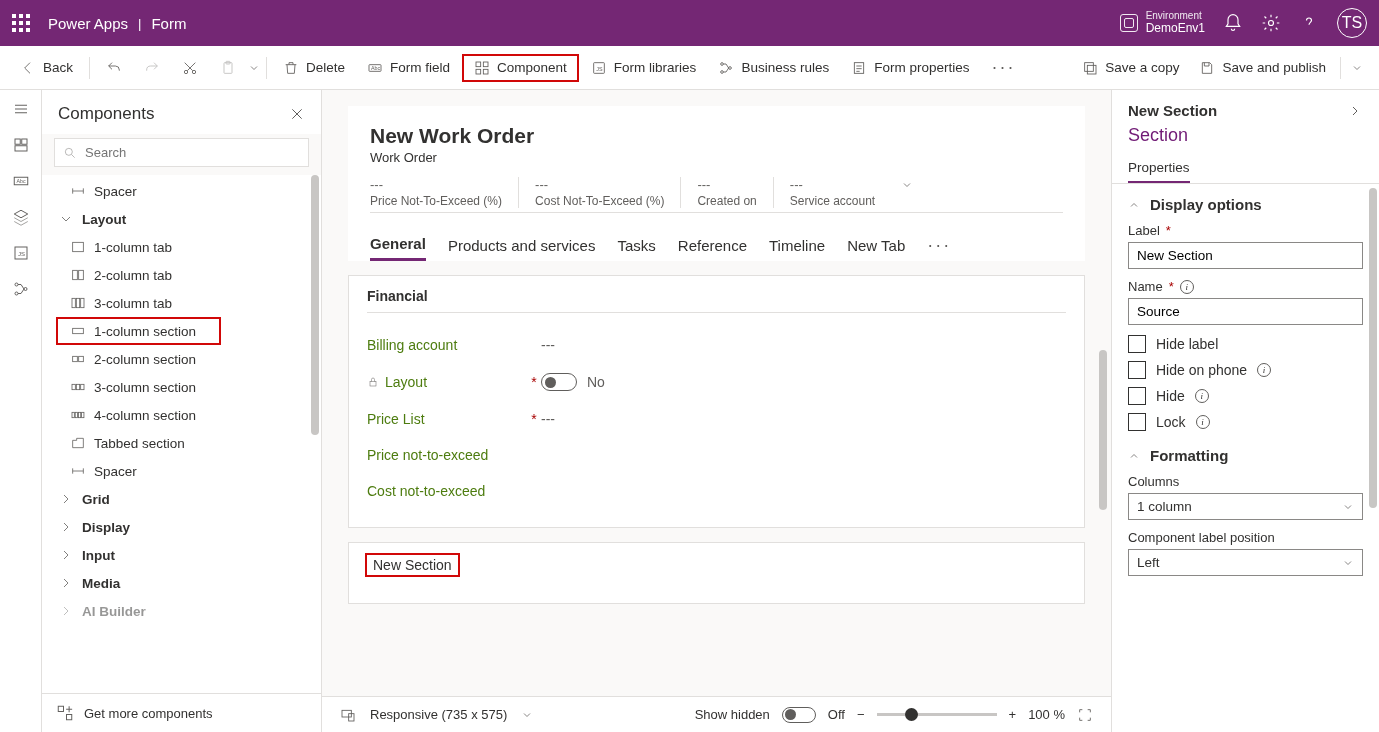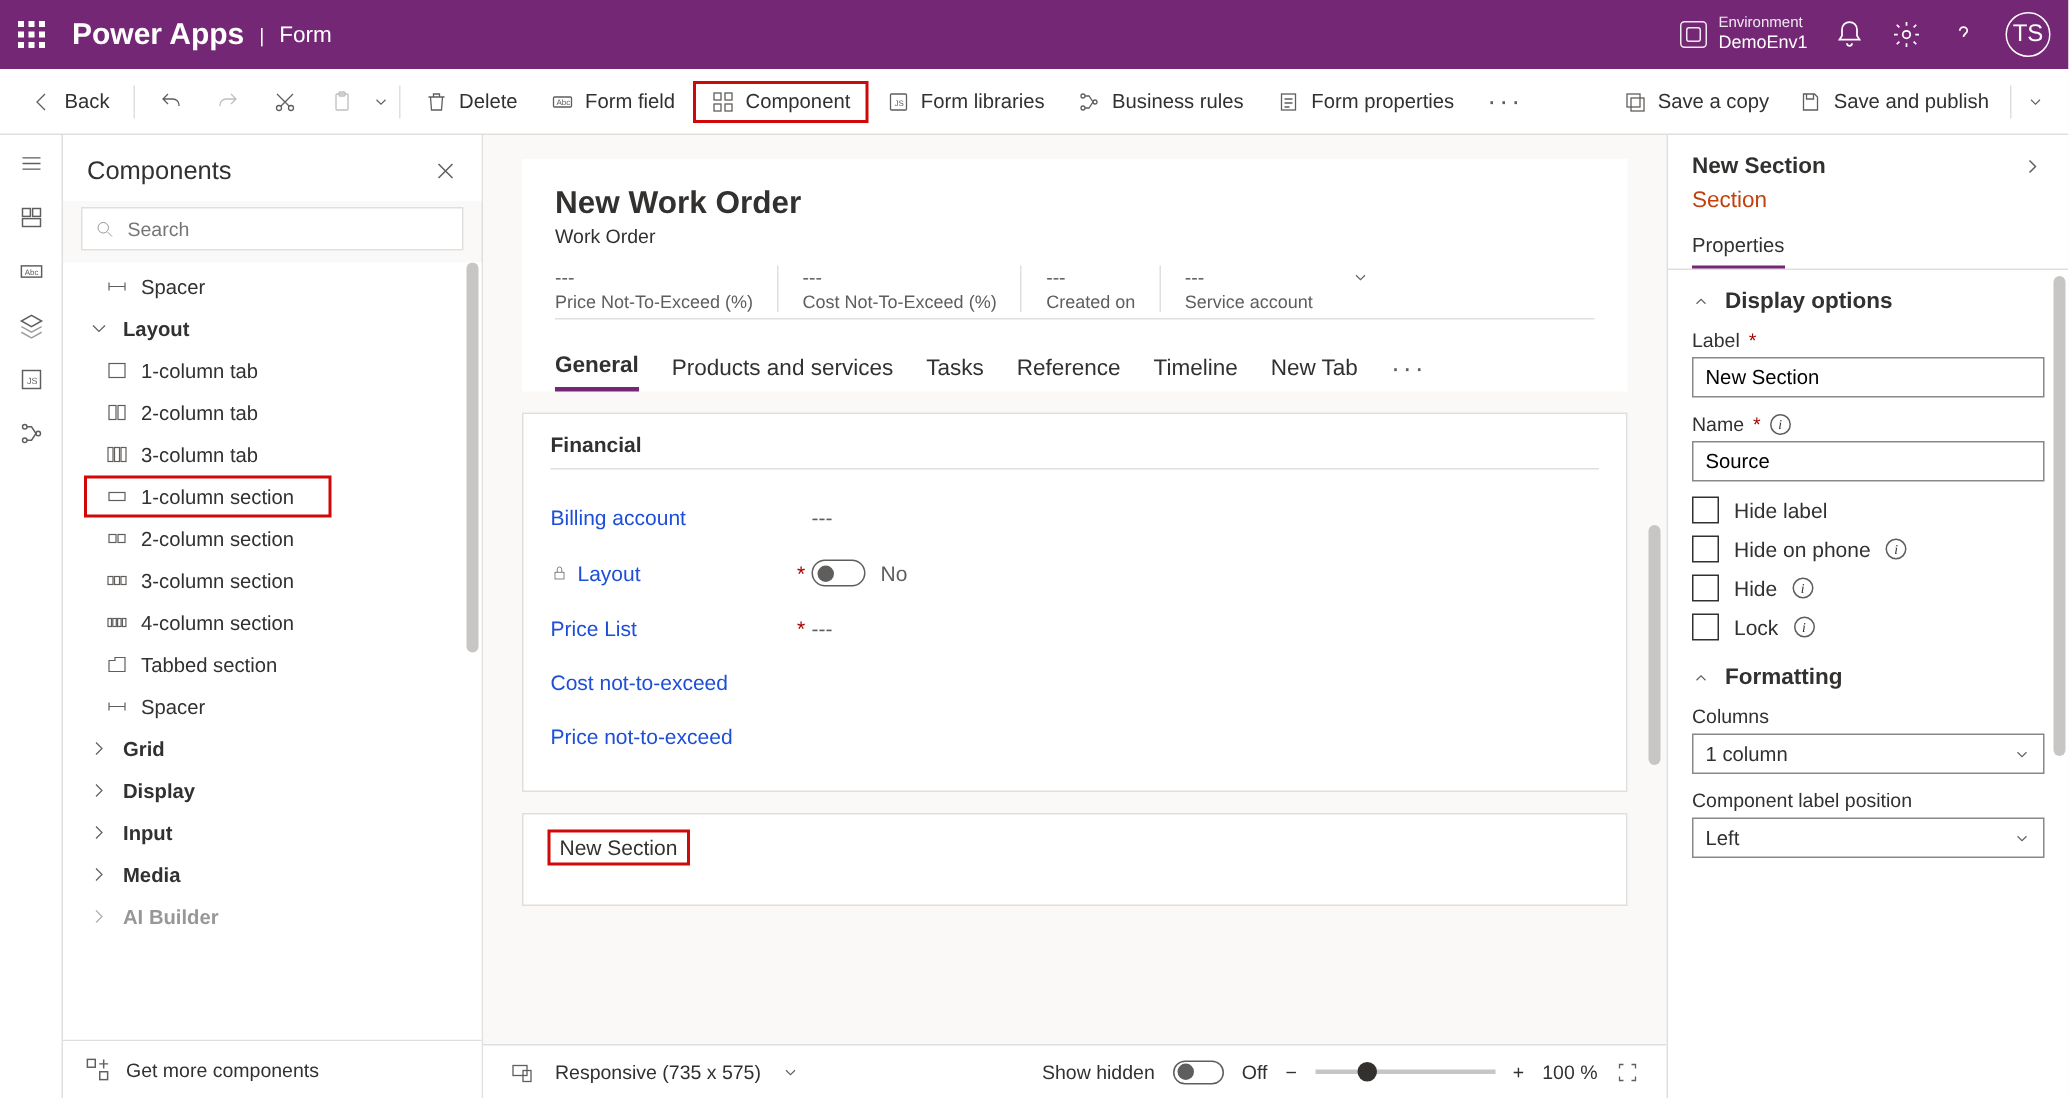--- a/index.html
+++ b/index.html
@@ -1,20 +1,20 @@
 <!DOCTYPE html>
 <html><head>
 <meta charset="utf-8">
 <style>
 *{box-sizing:border-box;margin:0;padding:0;font-family:"Segoe UI",Arial,sans-serif}
 body{background:#fff;color:#323130;font-size:13px;overflow:hidden}
 .topbar{background:#742774;height:46px;display:flex;align-items:center;color:#fff;padding:0 12px}
 .waffle{width:18px;height:18px;display:grid;grid-template-columns:repeat(3,4px);grid-template-rows:repeat(3,4px);gap:3px;margin-right:18px}
 .waffle span{background:#fff;width:4px;height:4px}
-.app-title{font-size:20px;font-weight:700}
+.app-title{font-size:15px;font-weight:400}
 .app-sep{margin:0 10px;font-weight:300}
 .app-sub{font-size:15px}
 .top-right{margin-left:auto;display:flex;align-items:center;gap:18px}
 .env{display:flex;align-items:center;gap:8px;font-size:12px}
 .env-icon{width:18px;height:18px;border:1.5px solid #fff;border-radius:3px;position:relative;opacity:.9}
 .env-icon::after{content:"";position:absolute;inset:3px;border:1px solid #fff;border-radius:2px}
 .env-txt small{display:block;font-size:10px;opacity:.9;line-height:1}
 .top-ico{width:20px;height:20px;stroke:#fff;fill:none;stroke-width:1.4}
 .avatar{width:30px;height:30px;border:1.5px solid #fff;border-radius:50%;display:flex;align-items:center;justify-content:center;font-size:16px}
 .cmdbar{height:44px;border-bottom:1px solid #e1dfdd;display:flex;align-items:center;padding:0 10px;gap:2px}
@@ -55,39 +55,39 @@
 .hdr-lbl{font-size:12px;color:#605e5c;margin-top:2px}
 .hdr-chev{margin-left:10px;align-self:flex-start;margin-top:2px}
 .tabs{display:flex;gap:22px;margin-top:16px;font-size:15px;align-items:center}
 .tab{padding:6px 0;cursor:pointer}
 .tab.act{font-weight:600;border-bottom:3px solid #742774;color:#323130}
 .dots{font-size:18px;letter-spacing:2px;color:#605e5c}
 .section{background:#fff;border:1px solid #e1dfdd;margin-top:14px;padding:12px 18px 18px;position:relative}
 .sec-title{font-weight:600;font-size:14px;padding-bottom:8px}
 .sec-hr{border:none;border-top:1px solid #e1dfdd;margin-bottom:14px}
 .field{display:flex;align-items:center;padding:10px 0;font-size:14px}
-.f-lbl{width:160px;color:#1d4ed8;display:flex;align-items:center;gap:6px}
+.f-lbl{width:160px;color:#4d7c0f;display:flex;align-items:center;gap:6px}
 .f-req{color:#a80000;width:14px;text-align:center}
 .f-val{color:#605e5c}
 .lock-ico{width:12px;height:12px;stroke:#605e5c;fill:none}
 .toggle{width:36px;height:18px;border:1px solid #605e5c;border-radius:10px;position:relative;margin-right:10px}
 .toggle::after{content:"";position:absolute;left:3px;top:2.5px;width:11px;height:11px;background:#605e5c;border-radius:50%}
 .new-sec{background:#fff;border:1px solid #e1dfdd;margin-top:14px;padding:10px 16px 26px;margin-bottom:20px}
 .new-sec-title{display:inline-block;border:2px solid #d10808;padding:2px 6px;font-size:14px;font-weight:400}
 .canvas-scroll{position:absolute;right:4px;top:260px;width:8px;height:160px;background:#c8c6c4;border-radius:4px}
 .statusbar{height:36px;border-top:1px solid #e1dfdd;background:#fff;display:flex;align-items:center;padding:0 18px;gap:14px;font-size:13px}
 .sb-right{margin-left:auto;display:flex;align-items:center;gap:12px}
 .sb-toggle{width:34px;height:16px;border:1px solid #605e5c;border-radius:10px;position:relative}
 .sb-toggle::after{content:"";position:absolute;left:2px;top:1.5px;width:11px;height:11px;background:#605e5c;border-radius:50%}
 .slider{width:120px;height:3px;background:#c8c6c4;position:relative}
 .slider::after{content:"";position:absolute;left:28px;top:-5px;width:13px;height:13px;background:#323130;border-radius:50%}
 .panel-r{width:268px;border-left:1px solid #e1dfdd;background:#fff;display:flex;flex-direction:column;overflow:hidden}
 .pr-hdr{padding:12px 16px 6px;display:flex;align-items:center;justify-content:space-between}
 .pr-hdr h3{font-size:15px;font-weight:600}
-.pr-sub{padding:0 16px 8px;font-size:15px;color:#c2410c}
+.pr-sub{padding:0 16px 8px;font-size:18px;color:#701a75}
 .pr-tab{padding:0 16px;border-bottom:1px solid #e1dfdd}
 .pr-tab span{display:inline-block;padding:6px 0;border-bottom:2px solid #742774;font-size:13.5px;font-weight:400;color:#323130}
 .pr-body{flex:1;overflow-y:auto;padding:12px 16px;position:relative}
 .pr-group{display:flex;align-items:center;gap:10px;font-weight:600;font-size:15px;margin-bottom:10px}
 .pr-field{margin:10px 0}
 .pr-lbl{font-size:13px;margin-bottom:4px;display:flex;align-items:center;gap:6px}
 .req{color:#a80000}
 .info{width:14px;height:14px;border:1px solid #605e5c;border-radius:50%;display:inline-flex;align-items:center;justify-content:center;font-size:9px;font-style:italic;font-family:serif}
 .pr-input{width:100%;border:1px solid #8a8886;padding:5px 8px;font-size:13.5px}
 .chk{display:flex;align-items:center;gap:10px;margin:8px 0;font-size:14px}
@@ -457,24 +457,24 @@
             <span class="f-req">*</span>
             <span class="toggle"></span>
             <span class="f-val">No</span>
           </div>
         <div class="field">
             <span class="f-lbl">Price List</span>
             <span class="f-req">*</span>
             <span class="f-val">---</span>
           </div>
         <div class="field">
+            <span class="f-lbl">Price not-to-exceed</span>
+          </div>
+        <div class="field">
             <span class="f-lbl">Cost not-to-exceed</span>
-          </div>
-        <div class="field">
-            <span class="f-lbl">Price not-to-exceed</span>
           </div>
       </div>
       <div class="new-sec">
         <span class="new-sec-title">New Section</span>
       </div>
     </div>
     <div class="statusbar">
       <svg width="16" height="16" viewBox="0 0 24 24" fill="none" stroke="#605e5c" stroke-width="1.3">
           <rect x="3" y="5" width="14" height="10"></rect>
           <rect x="13" y="10" width="8" height="11"></rect>

